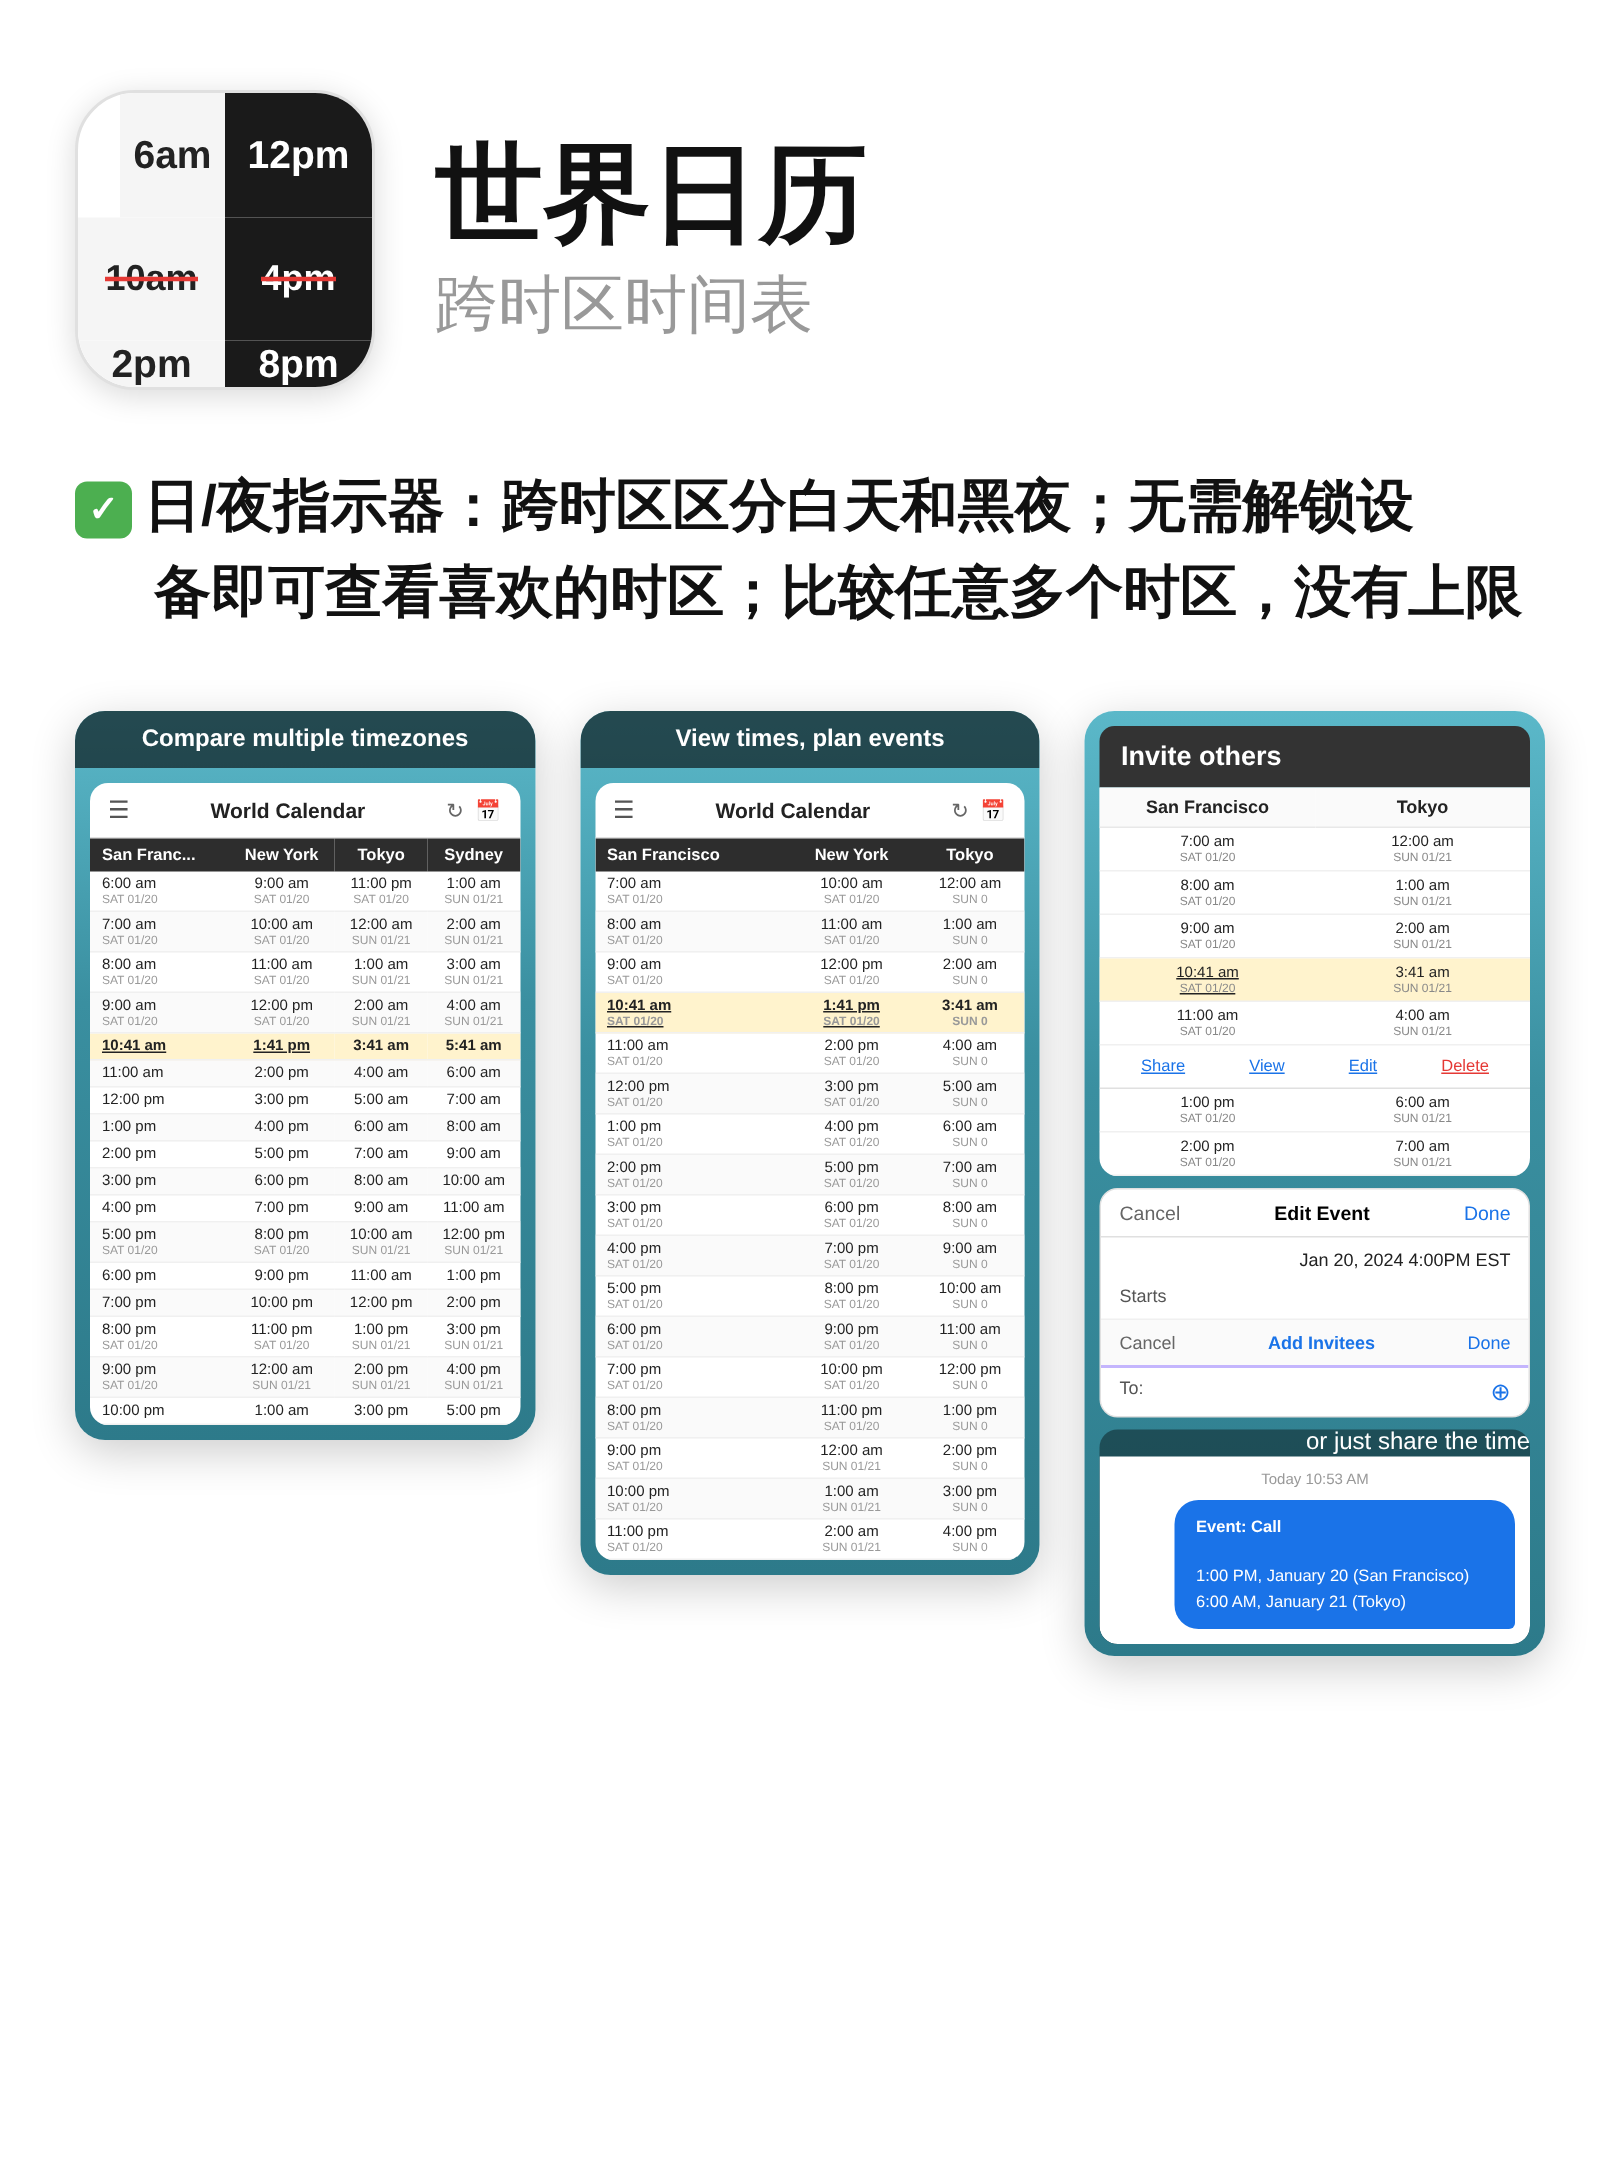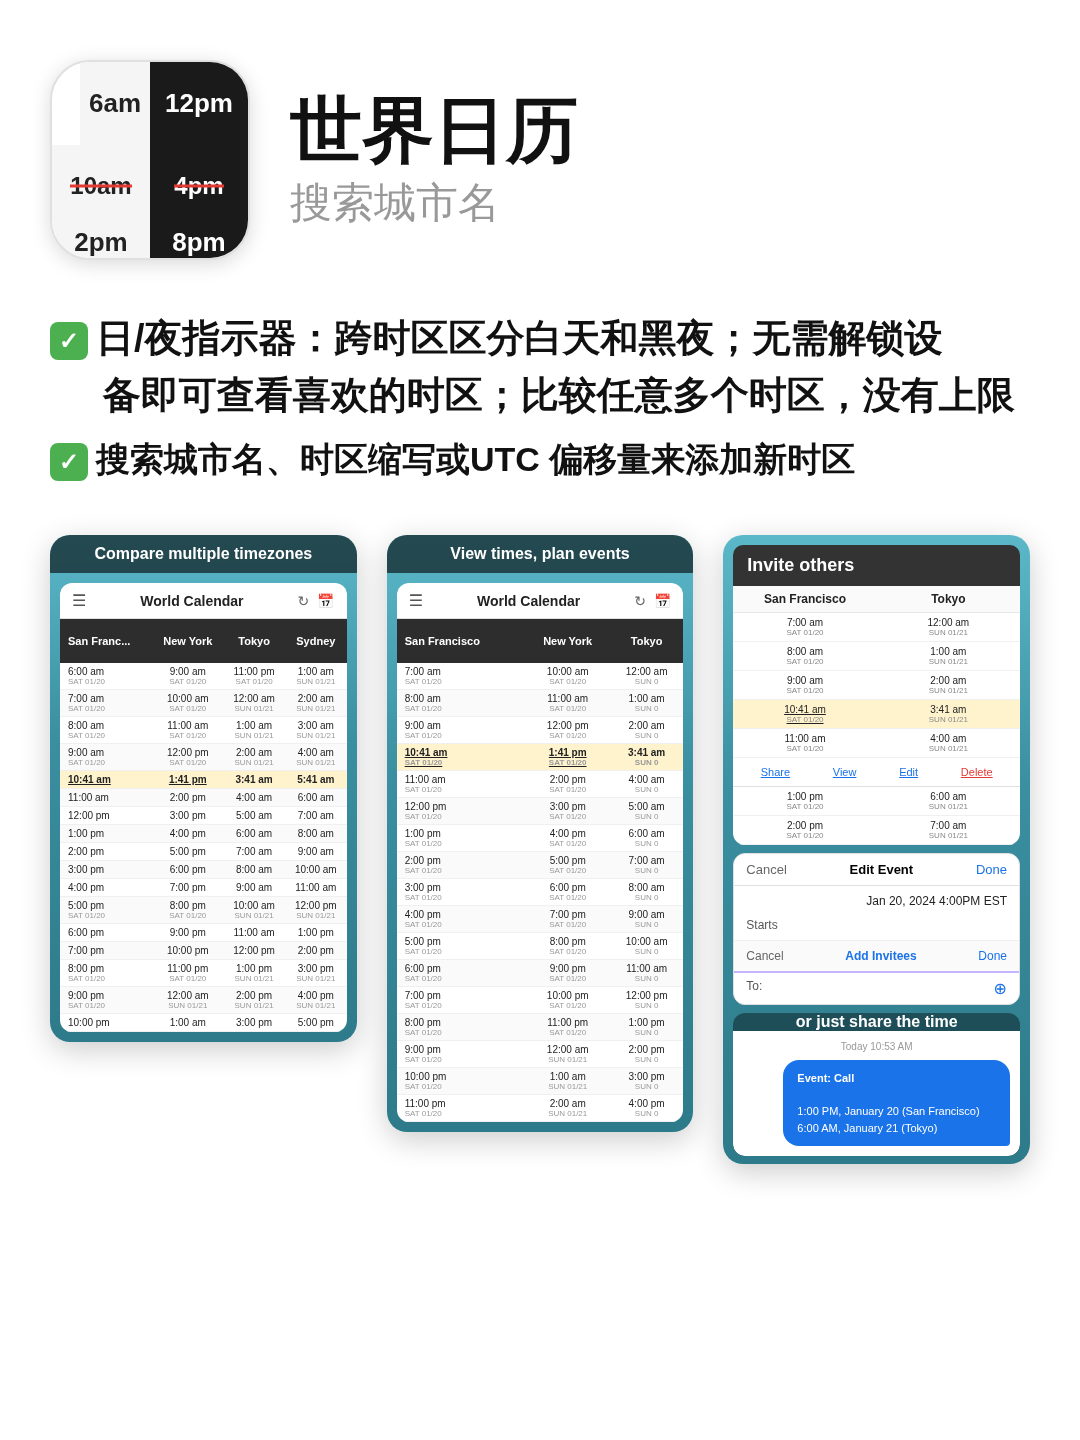--- a/index.html
+++ b/index.html
@@ -162,21 +162,21 @@
 
     .tz-table {
       width: 100%;
       border-collapse: collapse;
       font-size: 11px;
     }
 
     .tz-table th {
       background: #2d2d2d;
       color: #fff;
-      padding: 16px 4px;
+      padding: 5px 4px;
       text-align: center;
       font-size: 11px;
       font-weight: 600;
     }
 
     .tz-table th:first-child { text-align: left; padding-left: 8px; }
 
     .tz-table td {
       padding: 3px 4px;
       text-align: center;
@@ -330,22 +330,22 @@
     .share-section {
       background: rgba(0,0,0,0.4);
       margin: 8px 10px;
       border-radius: 12px;
       overflow: hidden;
     }
 
     .share-title {
       color: #fff;
       font-size: 16px;
-      font-weight: 700;
-      text-align: center;
+      font-weight: 400;
+      text-align: right;
     }
 
     .message-bubble-area {
       background: #fff;
       margin: 0 0;
       padding: 10px;
       border-radius: 0 0 12px 12px;
     }
 
     .msg-time {
@@ -380,30 +380,27 @@
       </div>
       <div class="icon-cell dark" style="font-size:24px;font-weight:700;position:relative;">
         <span style="position:relative;display:inline-block;">4pm<span style="position:absolute;left:0;top:50%;width:100%;height:3px;background:#e53935;transform:translateY(-50%);"></span></span>
       </div>
       <div class="icon-cell light" style="font-size:26px;font-weight:700;">2pm</div>
       <div class="icon-cell dark" style="font-size:26px;font-weight:700;">8pm</div>
     </div>
 
     <div class="header-text">
       <div class="app-title-cn">世界日历</div>
-      <div class="app-subtitle-cn">搜索城市名</div>
+      <div class="app-subtitle-cn">跨时区时间表</div>
     </div>
   </div>
 
   <div class="features-section">
     <div class="feature-line bold-green">
       <span class="checkmark">✓</span>日/夜指示器：跨时区区分白天和黑夜；无需解锁设<br>&nbsp;&nbsp;&nbsp;&nbsp;&nbsp;备即可查看喜欢的时区；比较任意多个时区，没有上限
-    </div>
-    <div class="feature-line" style="font-size:34px;margin-top:10px;">
-      <span class="checkmark">✓</span>搜索城市名、时区缩写或UTC 偏移量来添加新时区
     </div>
   </div>
 
   <div class="screenshots-section">
 
     <div class="phone-screen screen1">
       <div class="screen-header-banner">Compare multiple timezones</div>
       <div class="screen-inner">
         <div class="cal-topbar">
           <span style="font-size:16px;color:#555;">☰</span>

